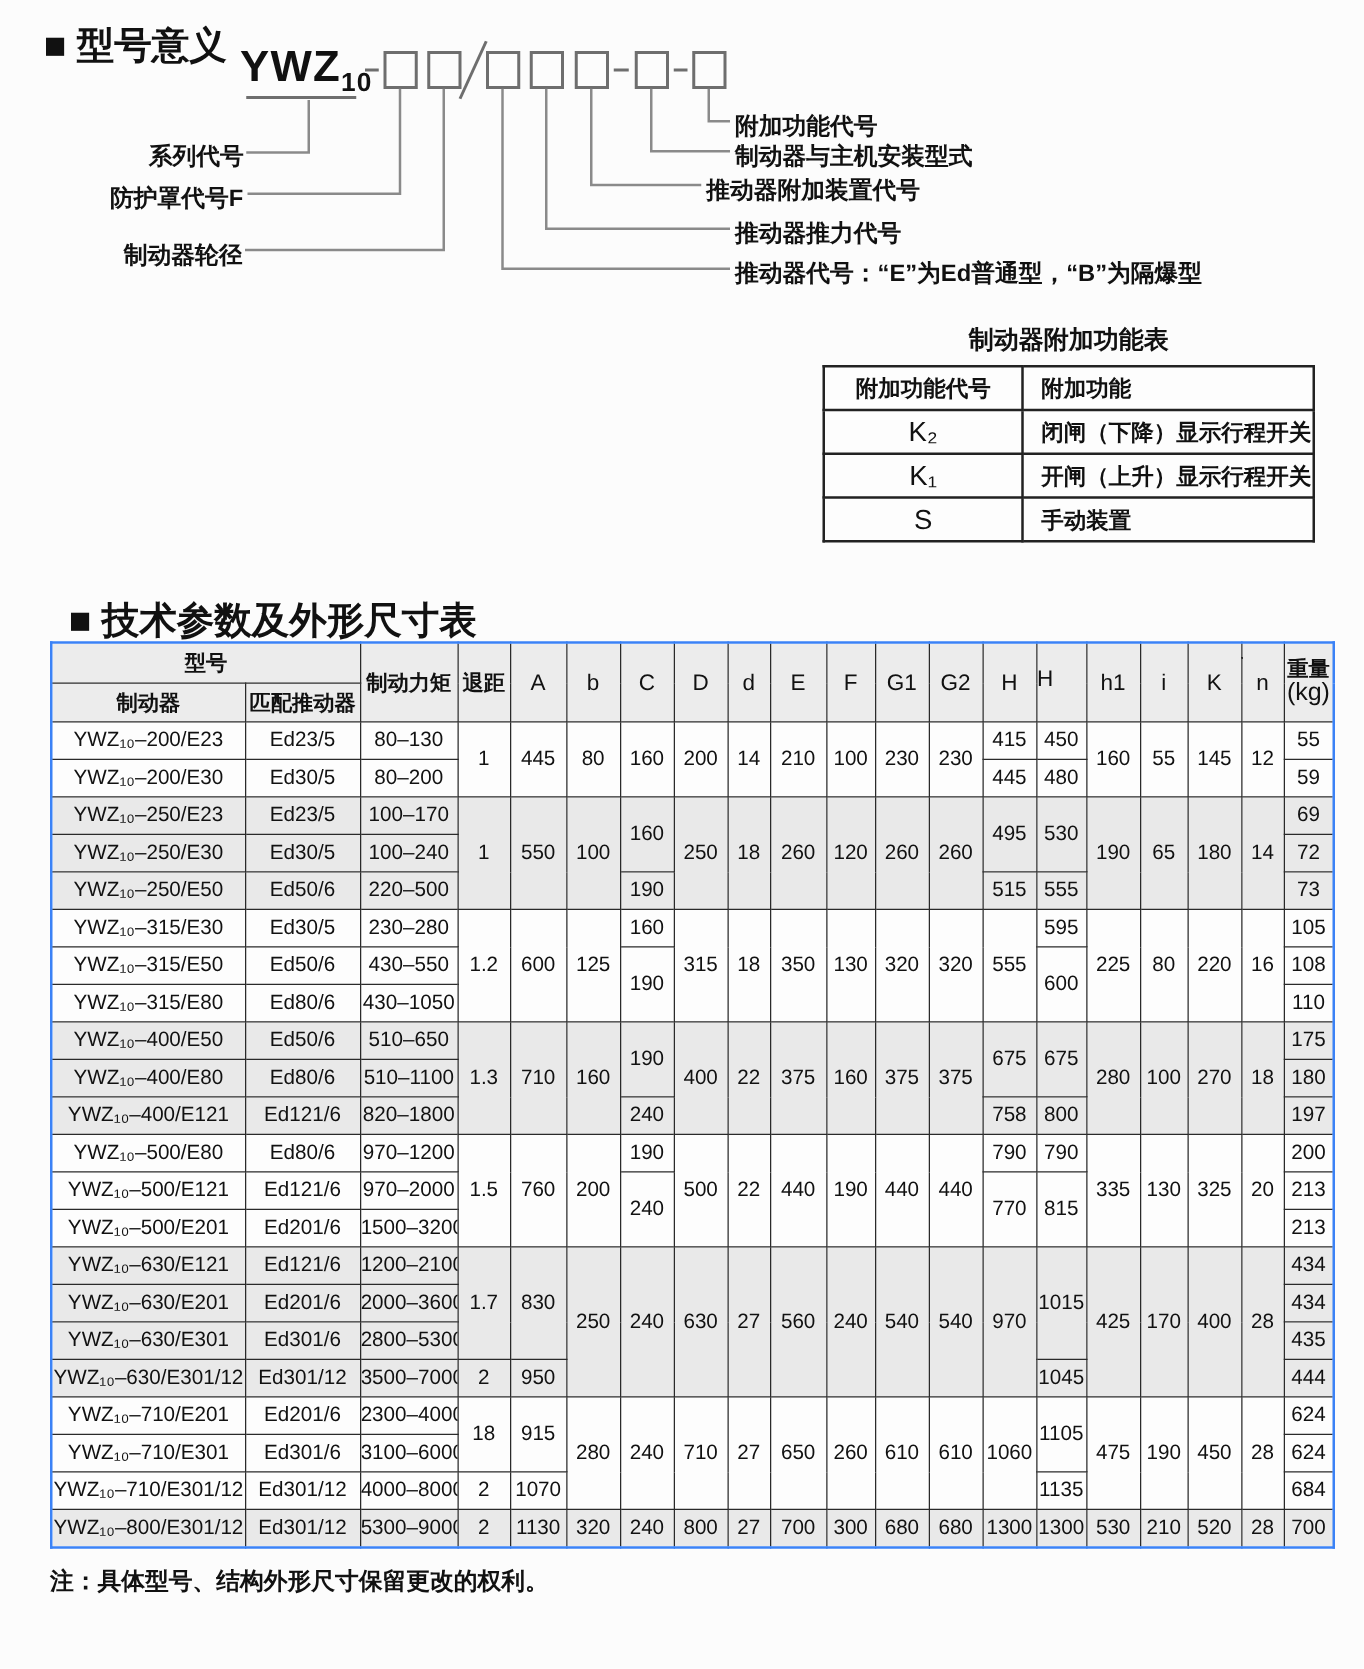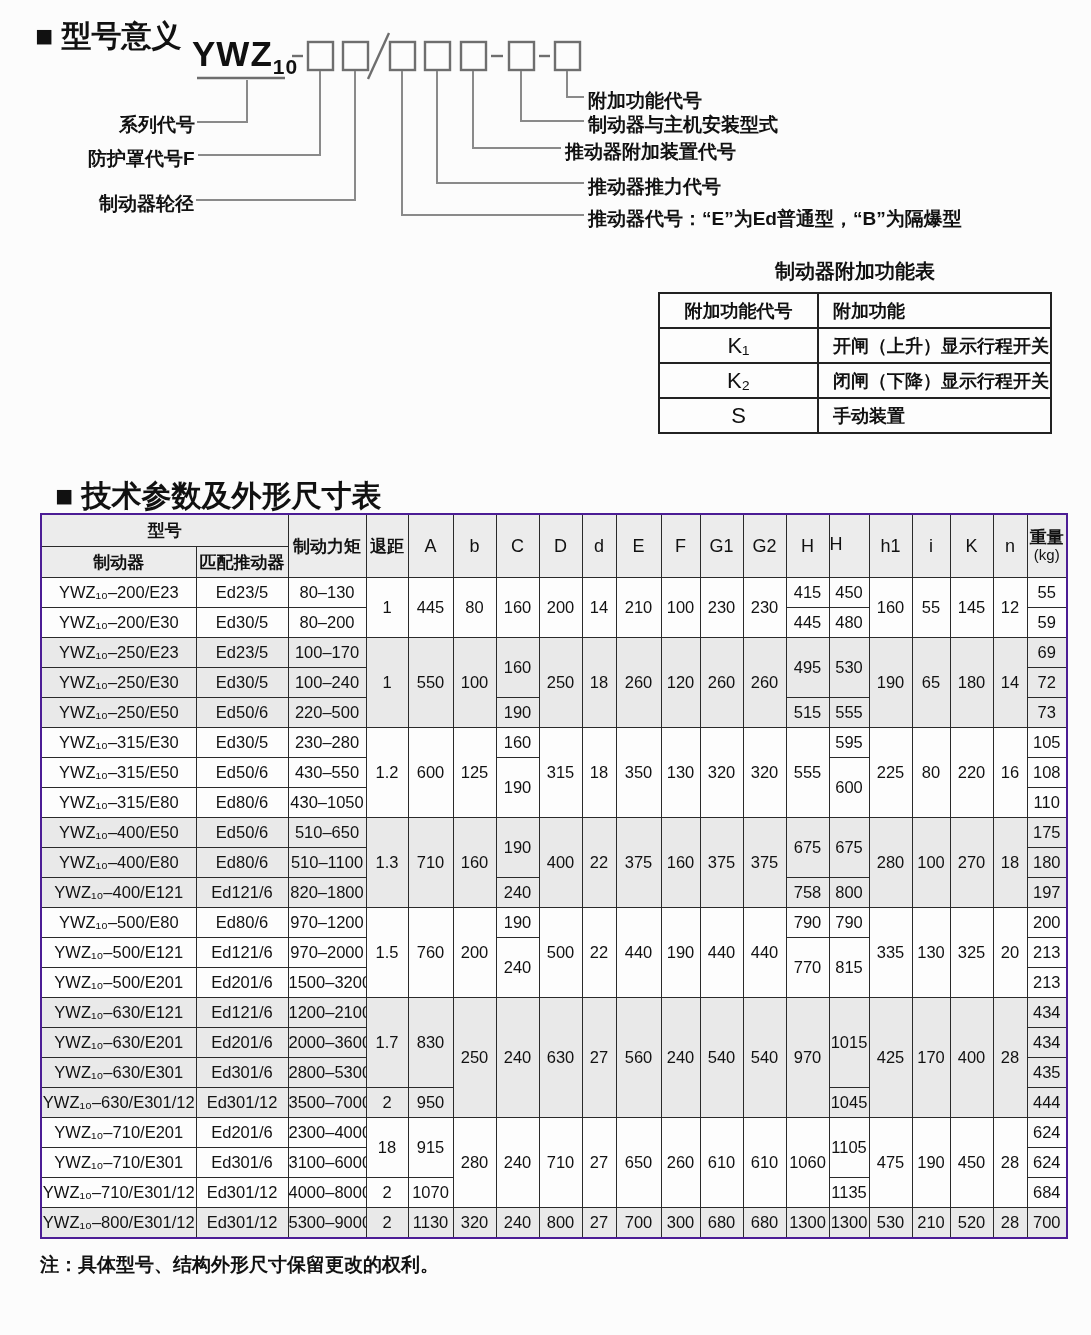--- a/index.html
+++ b/index.html
@@ -23,27 +23,27 @@
   .func-section { position:absolute; left:658px; top:258px; width:394px; }
   .func-title { text-align:center; font-size:20px; font-weight:bold; margin-bottom:7px; }
   .func-table { border-collapse:collapse; width:100%; background:#fdfdfd; }
   .func-table th, .func-table td { border:2px solid #222; height:33px; font-size:18px; font-weight:bold; padding:0; }
   .func-table .c1 { width:157px; text-align:center; }
   .func-table .c2 { text-align:left; padding-left:14px; }
   .func-table td.code { font-size:22px; font-weight:normal; font-family:"Liberation Sans","DejaVu Sans",sans-serif; }
 
   
   .spec-section { position:absolute; left:40px; top:513px; }
-  table.spec { border-collapse:collapse; table-layout:fixed; width:1026px; border:2px solid #4c1d95; }
+  table.spec { border-collapse:collapse; table-layout:fixed; width:1026px; border:2px solid #3b82f6; }
   .spec th, .spec td { border:1px solid #2a2a2a; text-align:center; vertical-align:middle; padding:0; overflow:hidden; white-space:nowrap; }
   .spec thead th { font-size:17px; font-weight:bold; background:#ececec; height:30px; }
   .spec thead th.lat { font-weight:normal; font-size:18px; }
   .spec thead th.lat sub { font-size:16px;margin-left:40px; }
   .spec thead .wt div { line-height:1.05; }
-  .spec thead .wt .kg { font-weight:normal; font-size:15px; }
+  .spec thead .wt .kg { font-weight:normal; font-size:20px; }
   .spec tbody td { font-size:16.5px; height:29px; background:#fdfdfd; }
   .spec tbody tr.shade td { background:#e9e9e9; }
 </style>
 </head>
 <body>
 
 <div class="page">
 
   <div class="sec-title" style="left:35px; top:16px;">■ 型号意义</div>
 
@@ -94,26 +94,26 @@
 
   <div class="func-section">
     <div class="func-title">制动器附加功能表</div>
     <table class="func-table">
       <tbody>
           <tr>
         <th class="c1">附加功能代号</th>
         <th class="c2">附加功能</th>
       </tr>
       <tr>
+        <td class="c1 code">K₂</td>
+        <td class="c2">闭闸（下降）显示行程开关</td>
+      </tr>
+      <tr>
         <td class="c1 code">K₁</td>
         <td class="c2">开闸（上升）显示行程开关</td>
-      </tr>
-      <tr>
-        <td class="c1 code">K₂</td>
-        <td class="c2">闭闸（下降）显示行程开关</td>
       </tr>
       <tr>
         <td class="c1 code">S</td>
         <td class="c2">手动装置</td>
       </tr>
     </tbody>
       </table>
   </div>
 
   <div class="sec-title" style="left:55px; top:476px;">■ 技术参数及外形尺寸表</div>

